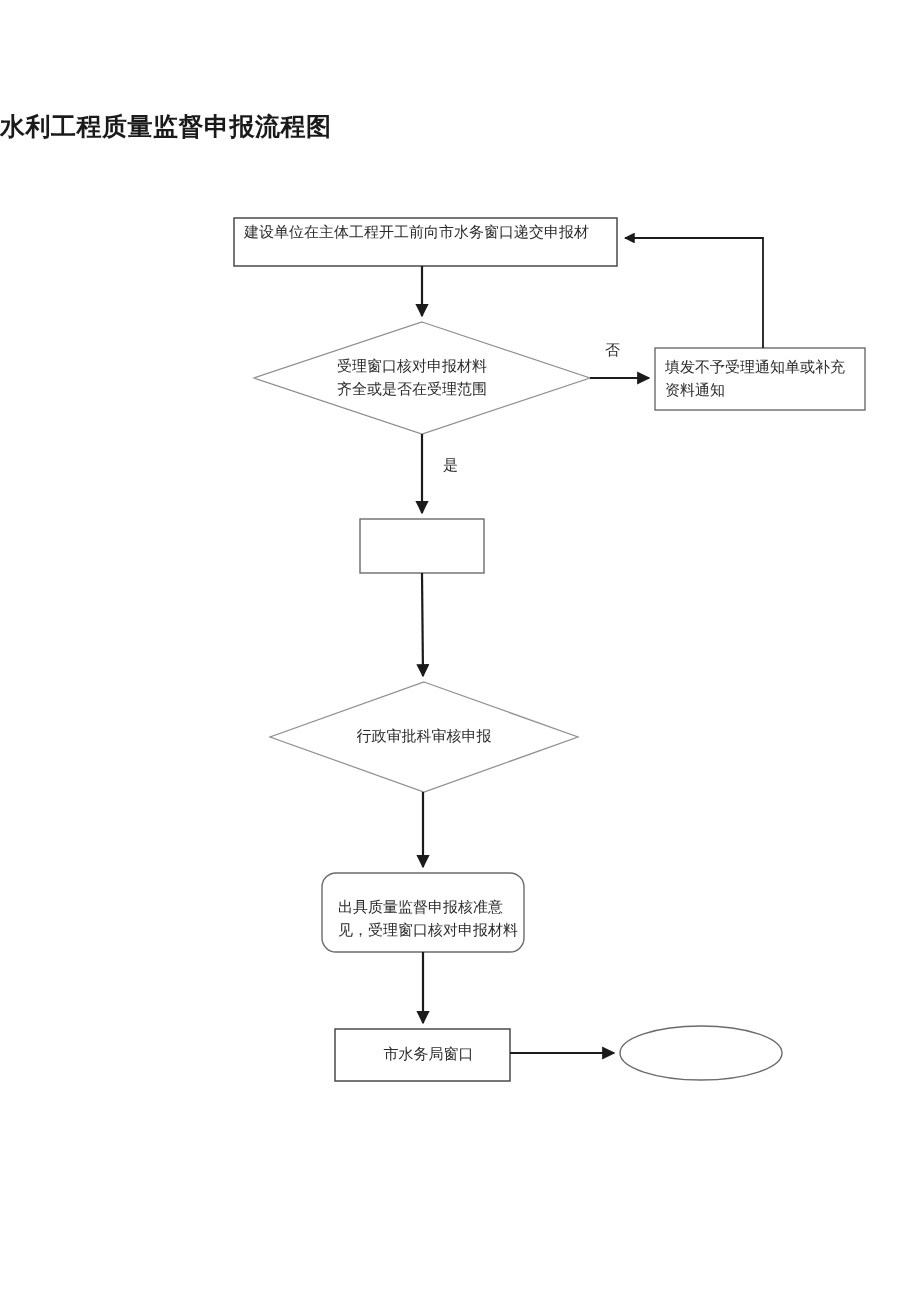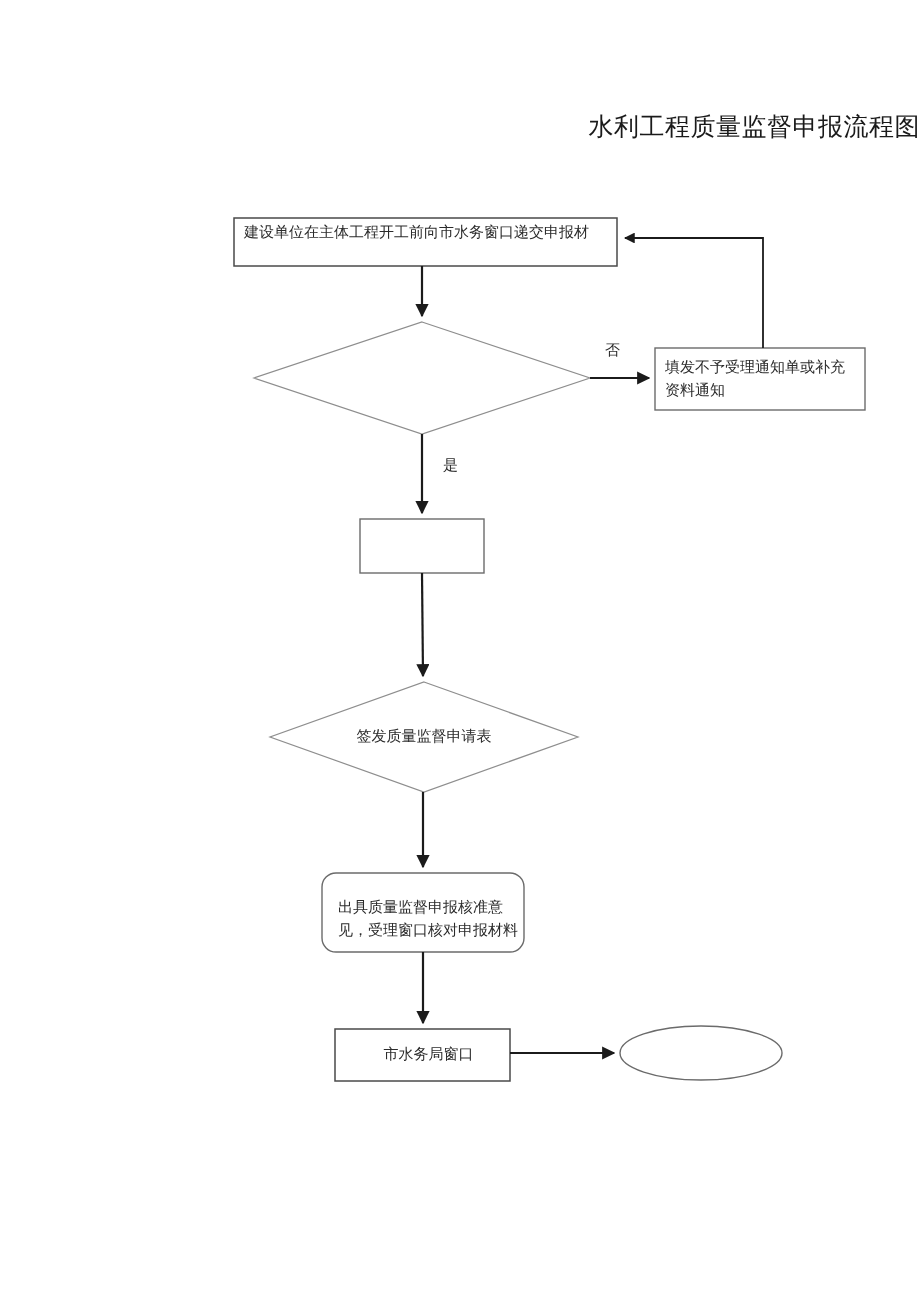--- a/index.html
+++ b/index.html
@@ -22,23 +22,23 @@
     left: 0;
     top: 0;
     width: 920px;
     height: 1301px;
   }
   .doc-title {
     position: absolute;
     left: 0;
     top: 110px;
     width: 920px;
-    text-align: right;
+    text-align: left;
     font-size: 25px;
-    font-weight: normal;
+    font-weight: bold;
     color: #1a1a1a;
     letter-spacing: 0.5px;
     font-family: "Liberation Sans", "DejaVu Sans", sans-serif;
     white-space: nowrap;
   }
   .node-label {
     position: absolute;
     display: flex;
     flex-direction: column;
     justify-content: center;
@@ -135,29 +135,33 @@
 
     <line class="conn" x1="423" y1="952" x2="423" y2="1023" marker-end="url(#arrow)"></line>
 
     <line class="conn" x1="510" y1="1053" x2="614" y2="1053" marker-end="url(#arrow)"></line>
   </svg>
 
   <div class="node-label left" style="left:244px; top:218px; width:380px; height:30px;">
     <div>建设单位在主体工程开工前向市水务窗口递交申报材</div>
   </div>
 
+  <div class="node-label left" style="left:337px; top:342px; width:230px; height:72px;">
+    <div>受理窗口核对申报材料</div>
+    <div>齐全或是否在受理范围</div>
+  </div>
 
   <div class="node-label left" style="left:665px; top:348px; width:200px; height:62px;">
     <div>填发不予受理通知单或补充</div>
     <div>资料通知</div>
   </div>
 
 
   <div class="node-label center" style="left:314px; top:713px; width:220px; height:48px;">
-    <div>签发质量监督申请表</div>
+    <div>行政审批科审核申报</div>
   </div>
 
   <div class="node-label left" style="left:338px; top:873px; width:190px; height:92px;">
     <div>出具质量监督申报核准意</div>
     <div>见，受理窗口核对申报材料</div>
   </div>
 
   <div class="node-label center" style="left:335px; top:1029px; width:187px; height:52px;">
     <div>市水务局窗口</div>
   </div>

